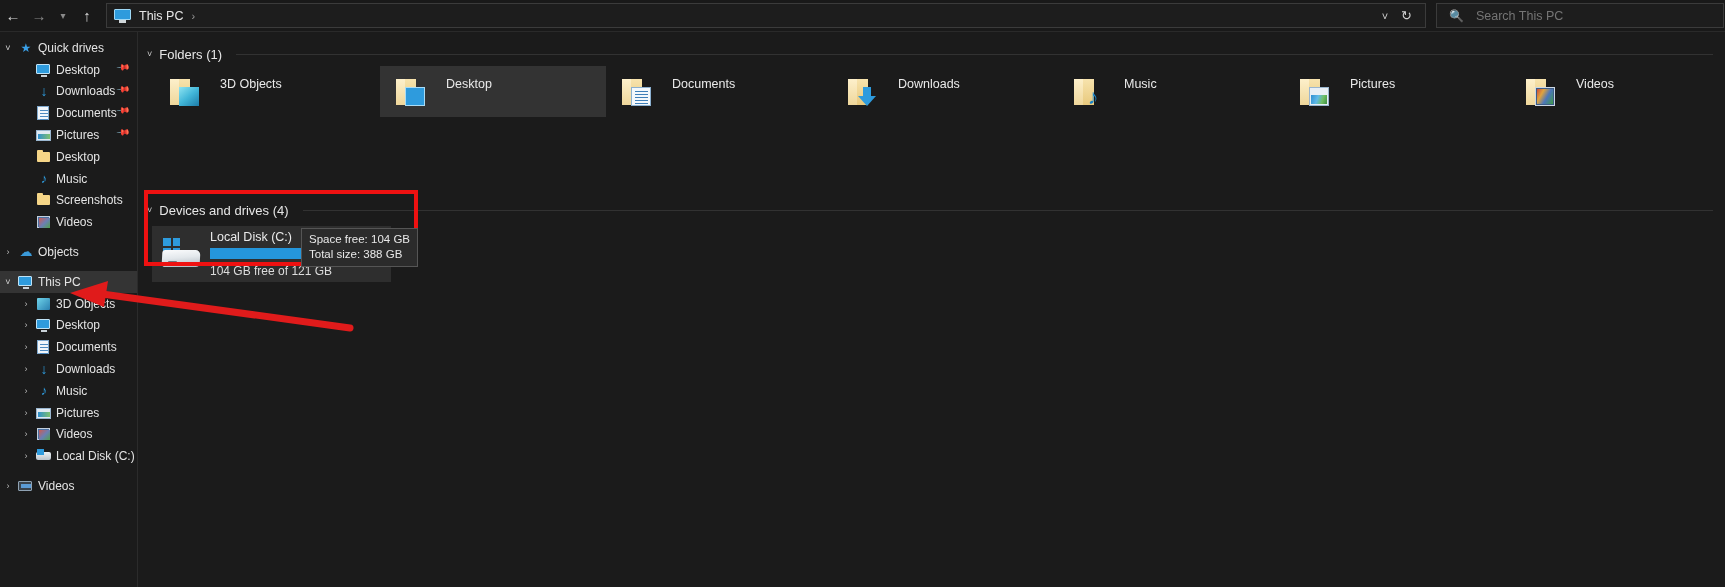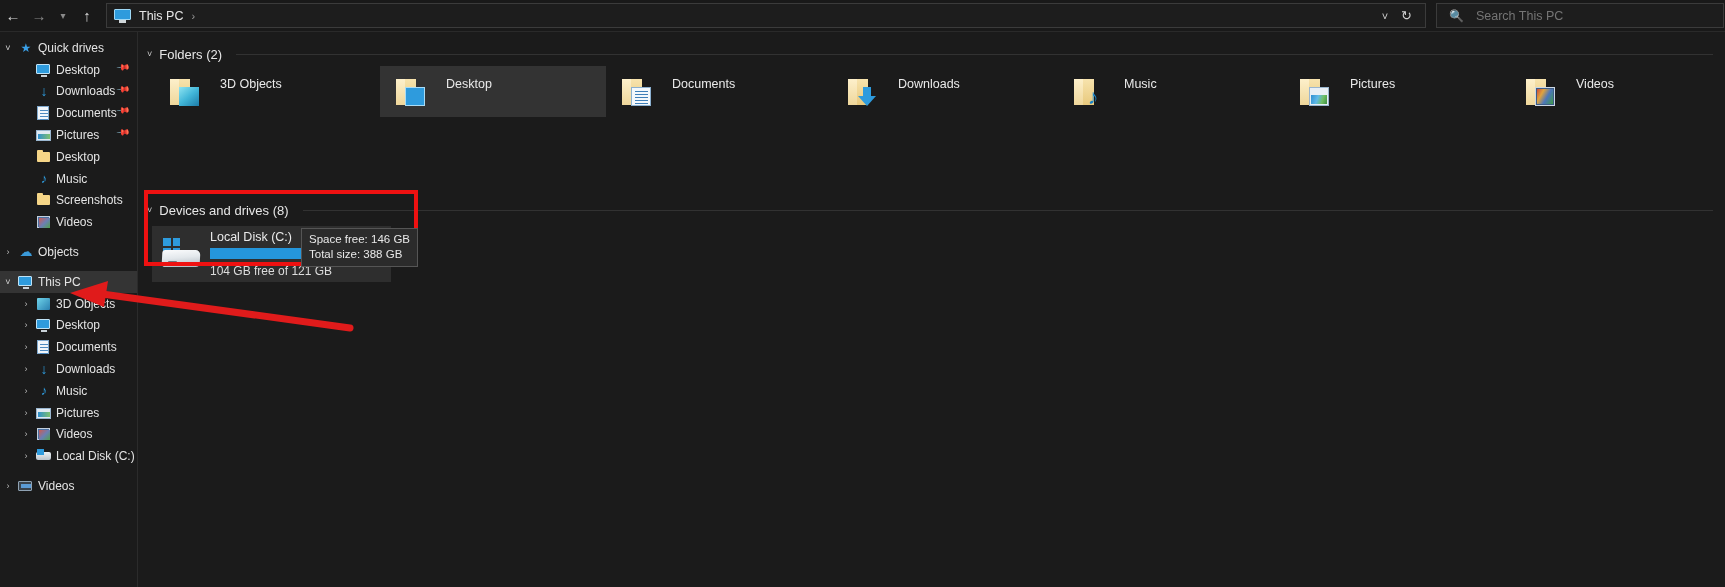--- a/index.html
+++ b/index.html
@@ -438,21 +438,21 @@
         <span class="i-net"></span>
       </span>
       <span class="lbl">Videos</span>
     </div>
   </div>
 
 <div id="content">
 
   <div class="grouphdr" id="folders-hdr">
     <span class="gchev">˅</span>
-    <span>Folders (2)</span>
+    <span>Folders (1)</span>
     <span class="gline"></span>
   </div>
 
   <div id="folders-grid">
       <div class="tile">
         <div class="bigfolder">
           <div class="back"></div>
           <div class="front"></div>
           <div class="emb emb-cube"></div>
         </div>
@@ -503,42 +503,42 @@
           <div class="back"></div>
           <div class="front"></div>
           <div class="emb emb-videos"></div>
         </div>
         <div class="tlabel">Videos</div>
       </div>
     </div>
 
   <div class="grouphdr" id="drives-hdr">
     <span class="gchev">˅</span>
-    <span>Devices and drives (8)</span>
+    <span>Devices and drives (4)</span>
     <span class="gline"></span>
   </div>
 
   <div id="drive-tile">
     <div id="driveicon">
       <div class="win"></div>
         <div class="body"></div>
         <div class="slot"></div>
     </div>
     <div id="drive-meta">
       <div id="drive-name">Local Disk (C:)</div>
       <div id="drive-bar" style="background: rgb(226, 226, 226);">
         <div id="drive-bar-fill" style="width: 56%; background: rgb(37, 150, 219);"></div>
       </div>
       <div id="drive-free">104 GB free of 121 GB</div>
     </div>
   </div>
 </div>
 
 <div id="tooltip">
-  <div>Space free: 146 GB</div>
+  <div>Space free: 104 GB</div>
   <div>Total size: 388 GB</div>
 </div>
 
 <div id="redbox" style="border-color: rgb(238, 17, 17);"></div>
 <svg id="redarrow" viewBox="0 0 300 60">
   <line x1="290" y1="48" x2="42" y2="14" stroke="#e01b1b" stroke-width="7" stroke-linecap="round"></line>
   <polygon points="10,13 48,1 44,27" fill="#e01b1b"></polygon>
 </svg>
 
 </body></html>

